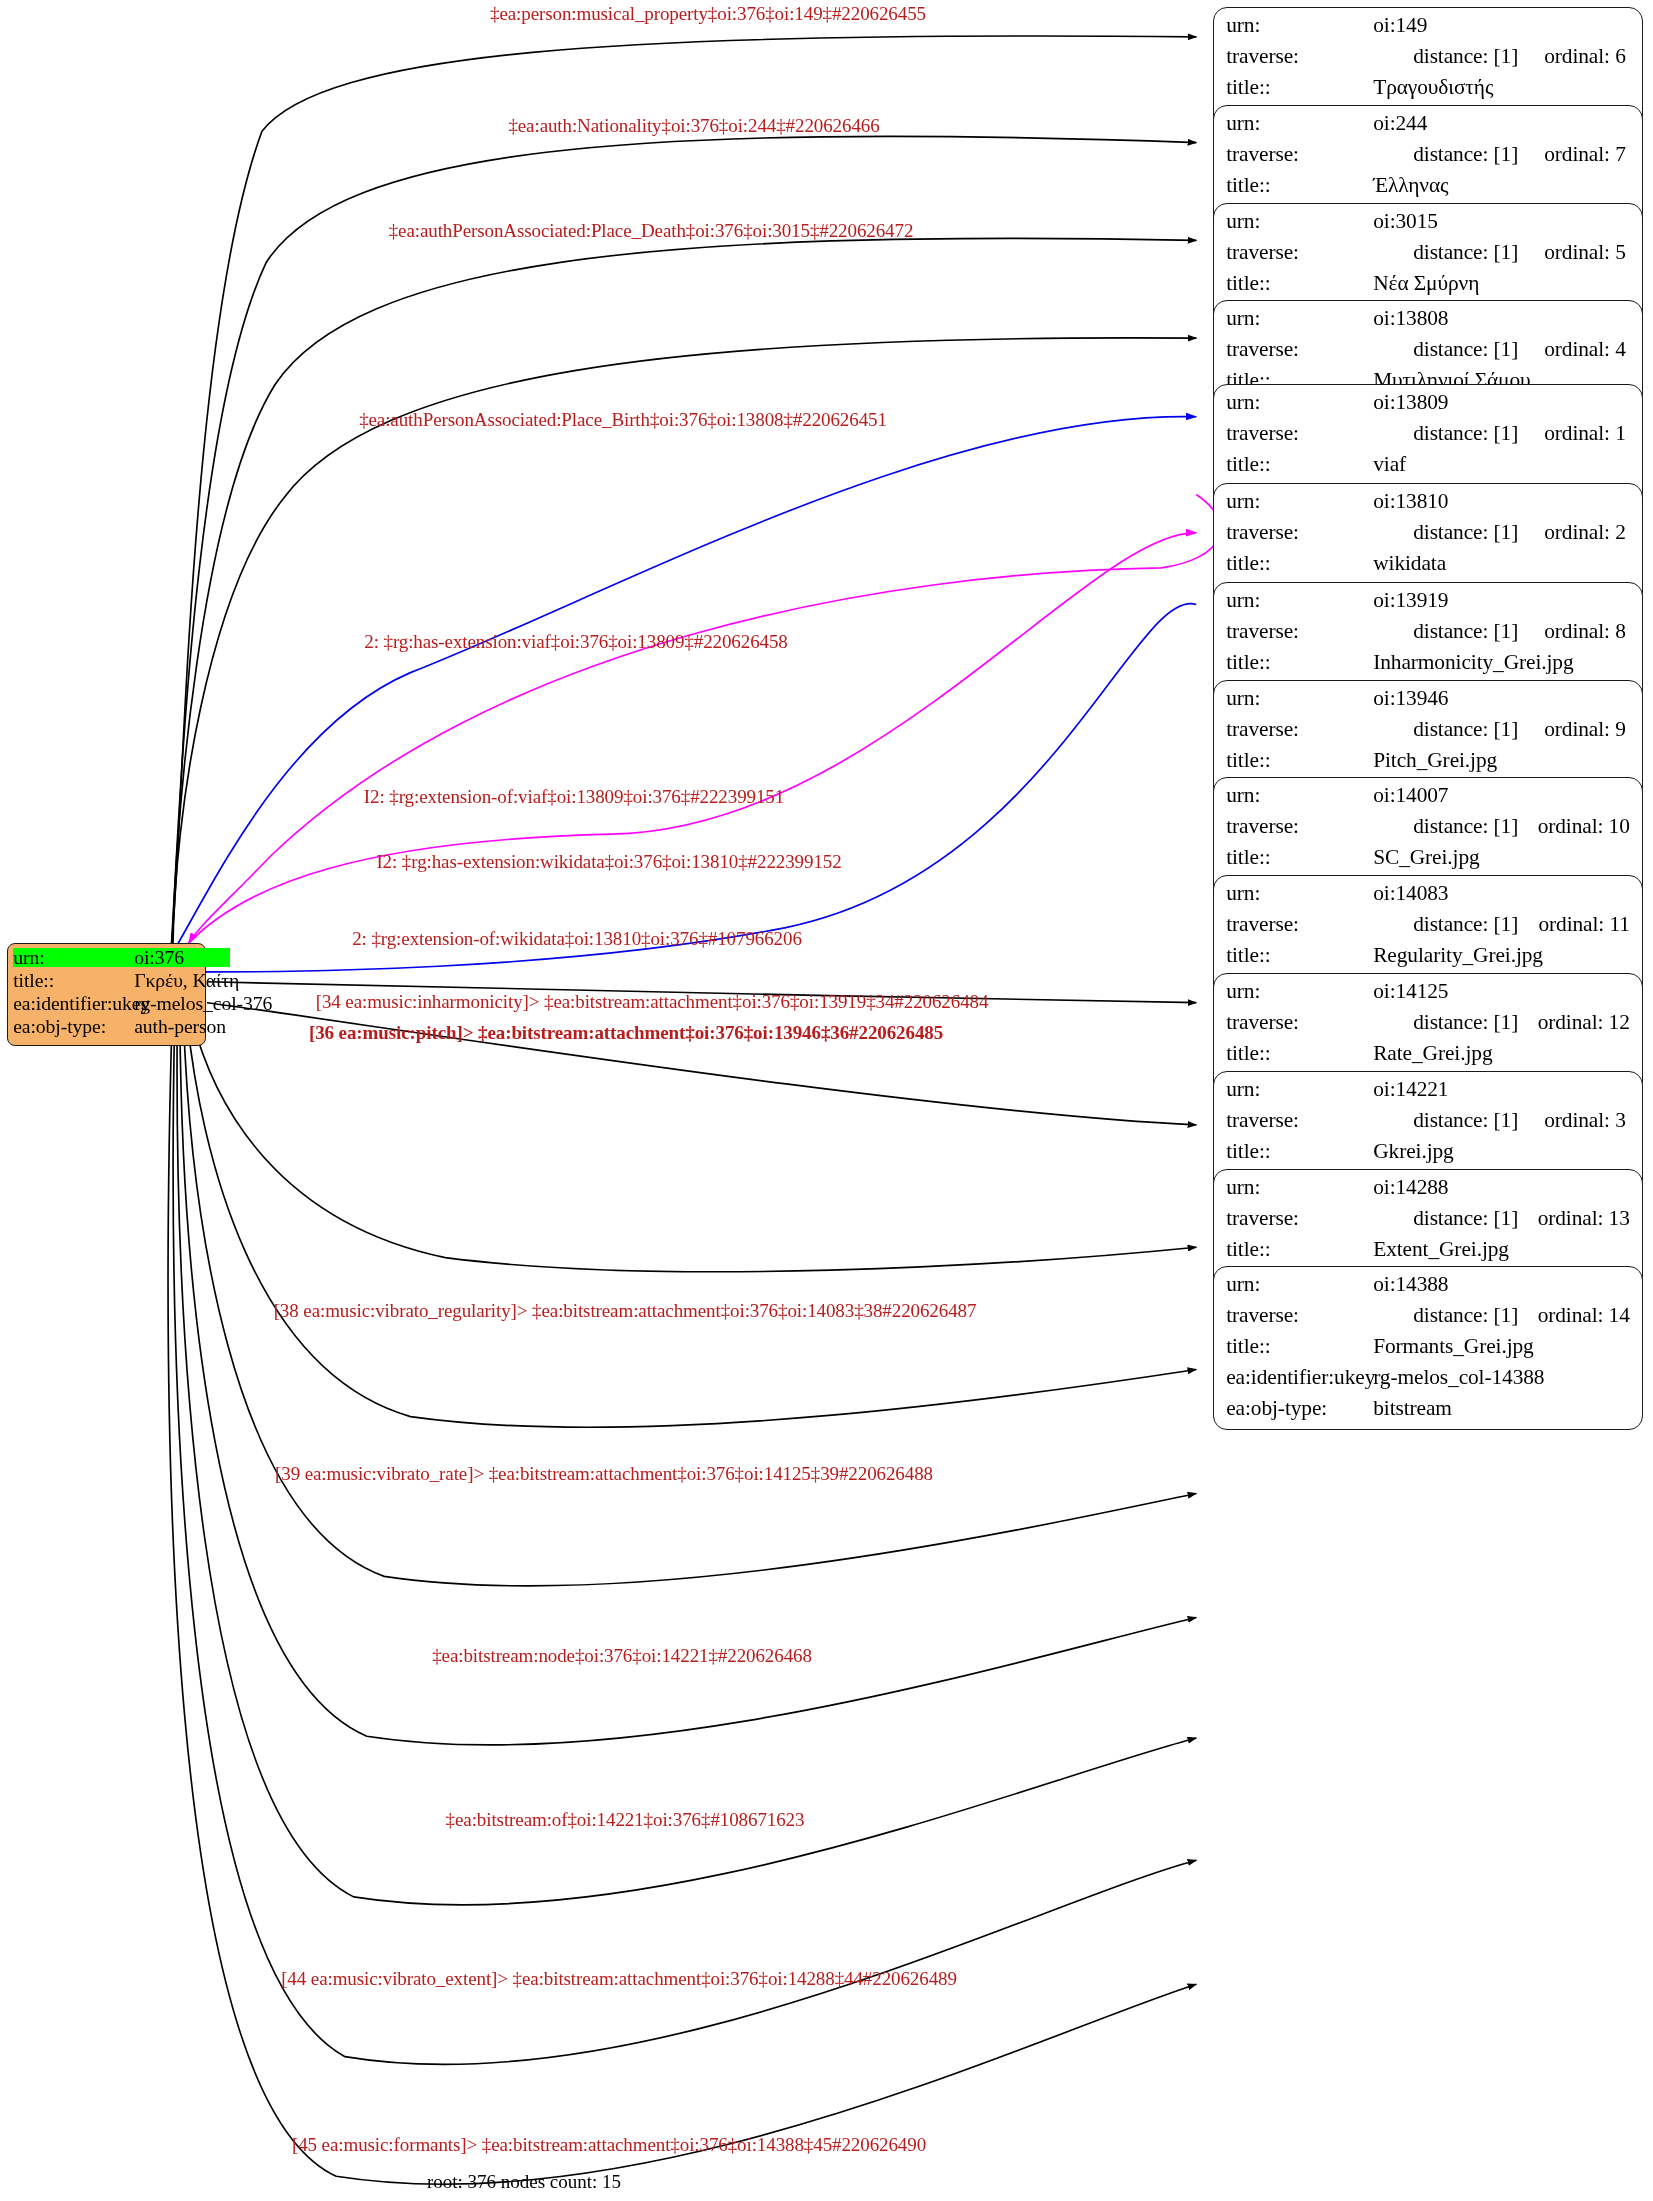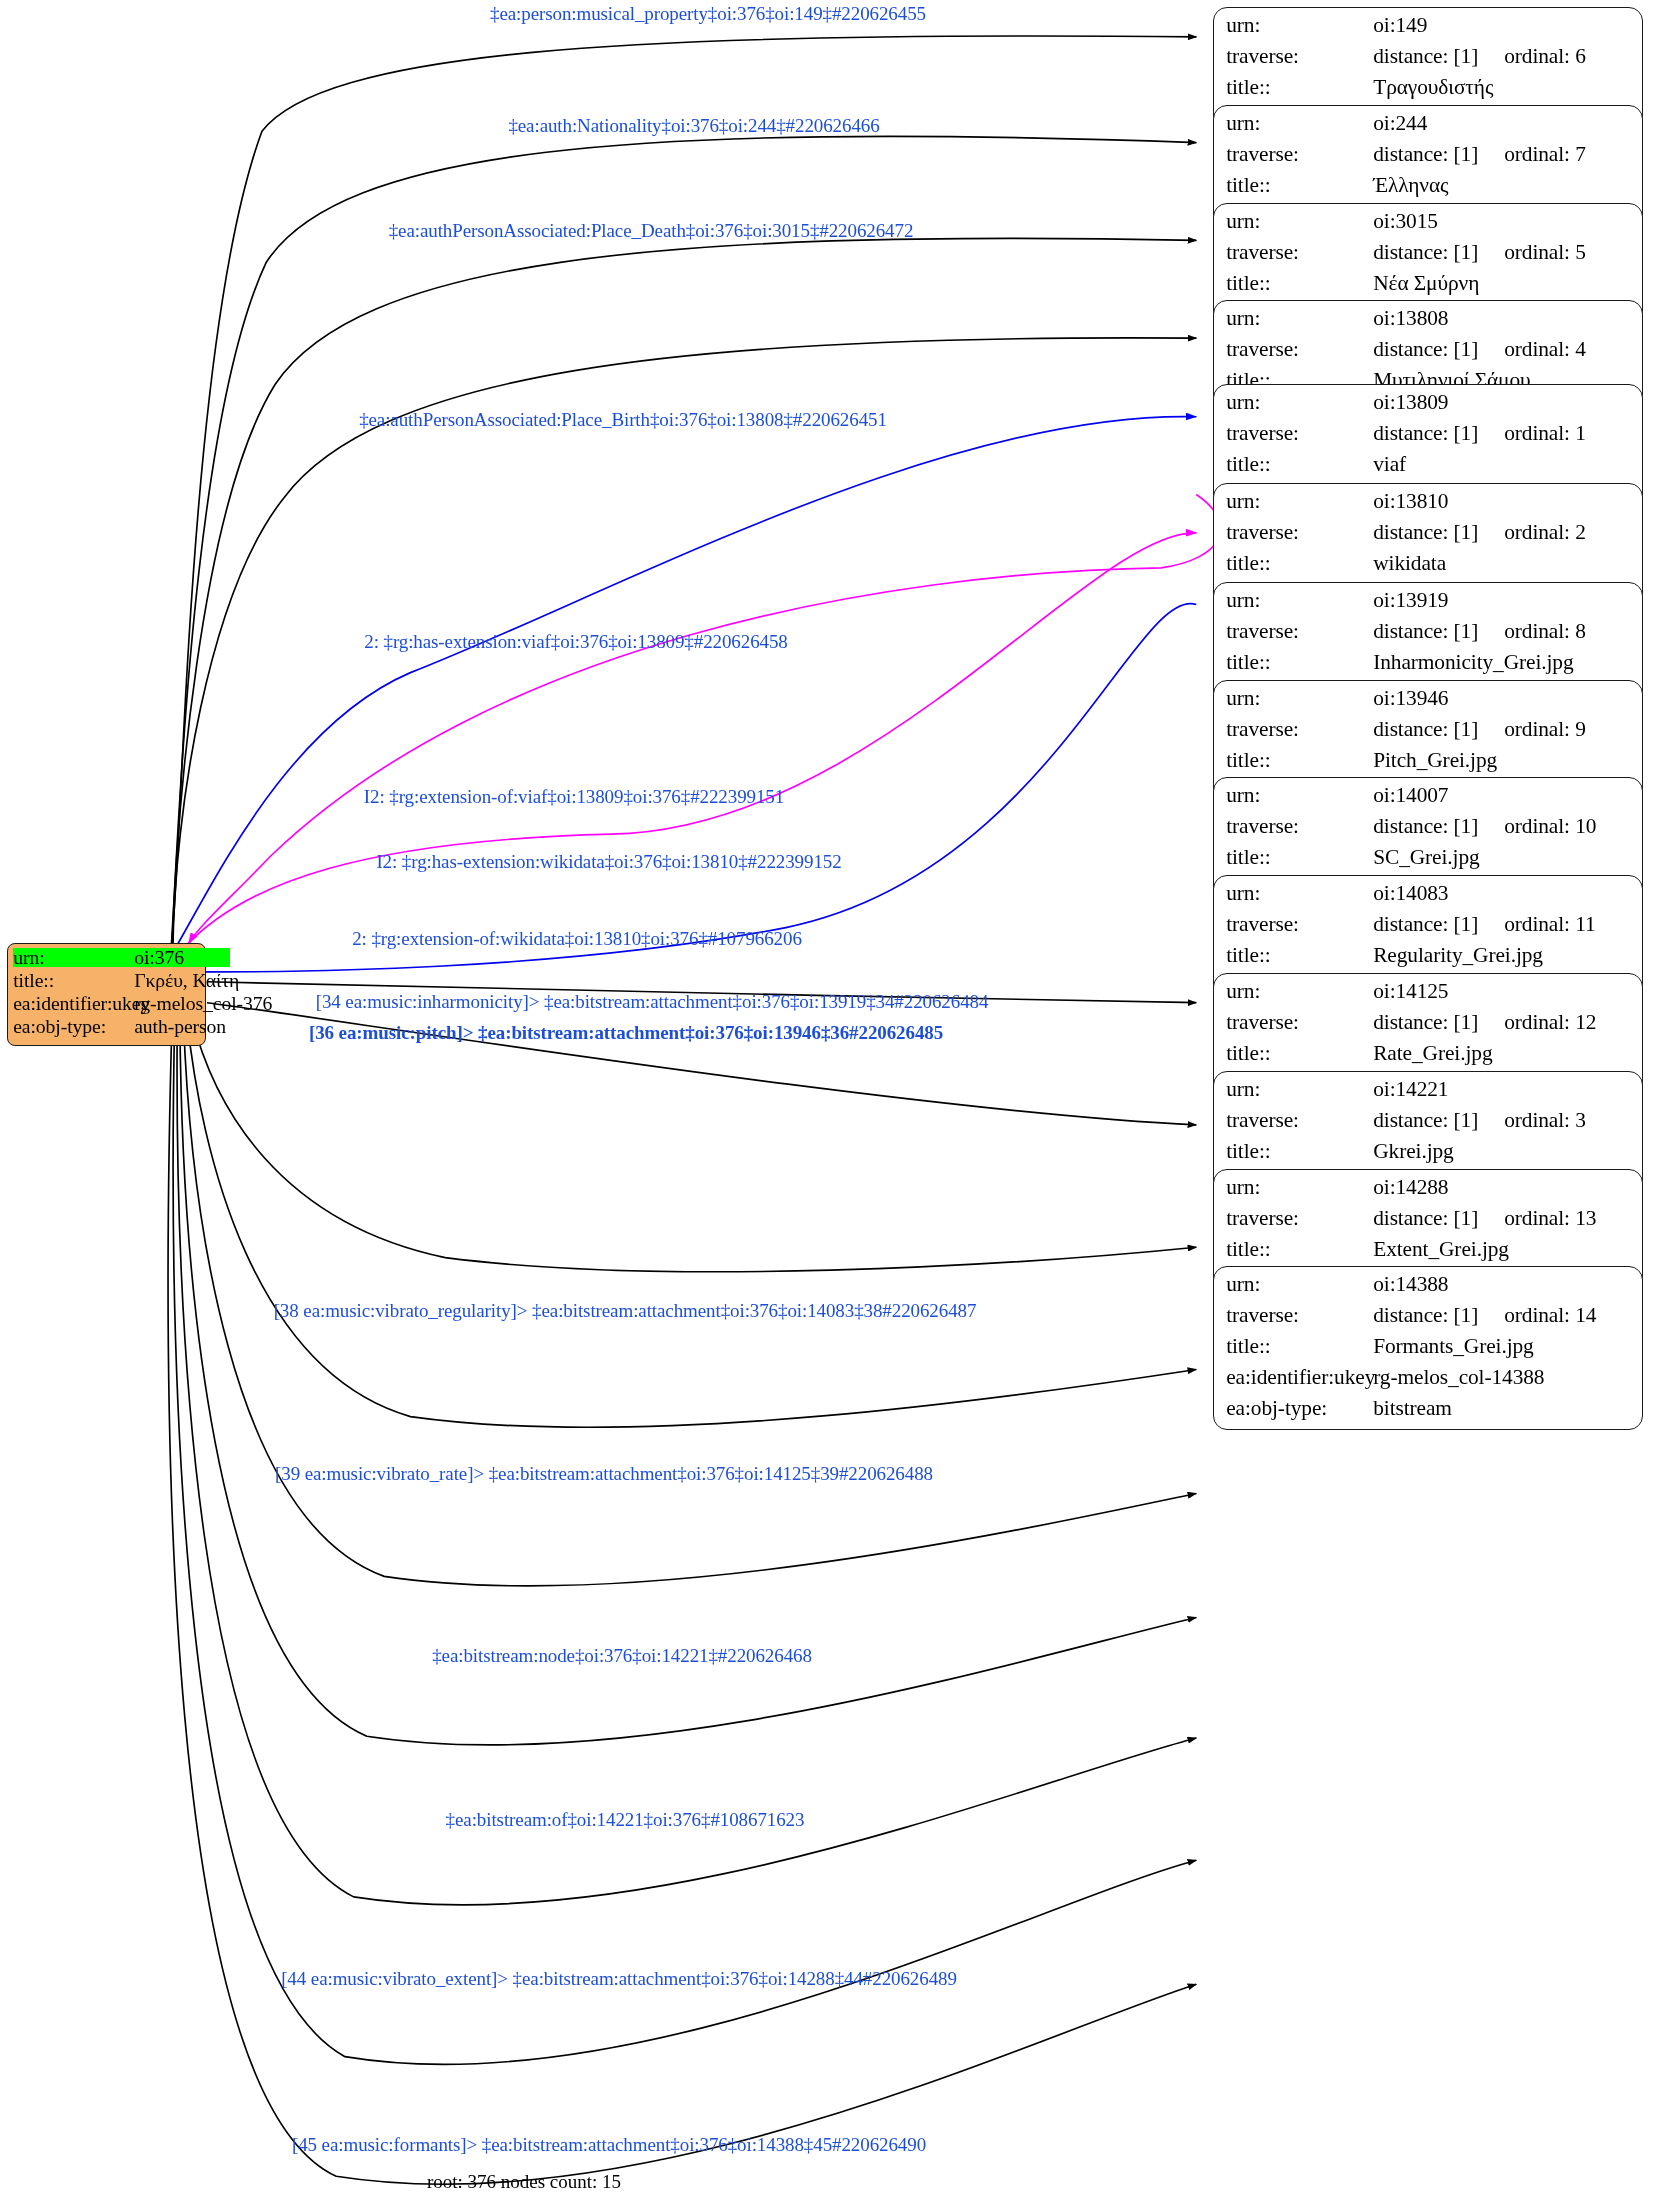--- a/index.html
+++ b/index.html
@@ -78,27 +78,27 @@
   }
   .hl-k {
     width: 121px;
     box-sizing: border-box;
   }
   .hl-v {
     padding-right: 16px;
     min-width: 96px;
     box-sizing: border-box;
   }
-  .trav-d { display: inline-block; width: 131px; }
+  .trav-d { display: inline-block; width: 131px; margin-left: 40px; }
   
   .elabel {
     position: absolute;
     font-size: 19px;
     white-space: nowrap;
-    color: #1d4ed8;
+    color: #b91c1c;
     letter-spacing: -0.1px;
     transform: translateX(-50%);
     line-height: 1;
   }
   .elabel.small {
     font-size: 19px;
   }
   #footer-label {
     position: absolute;
     font-size: 19px;

